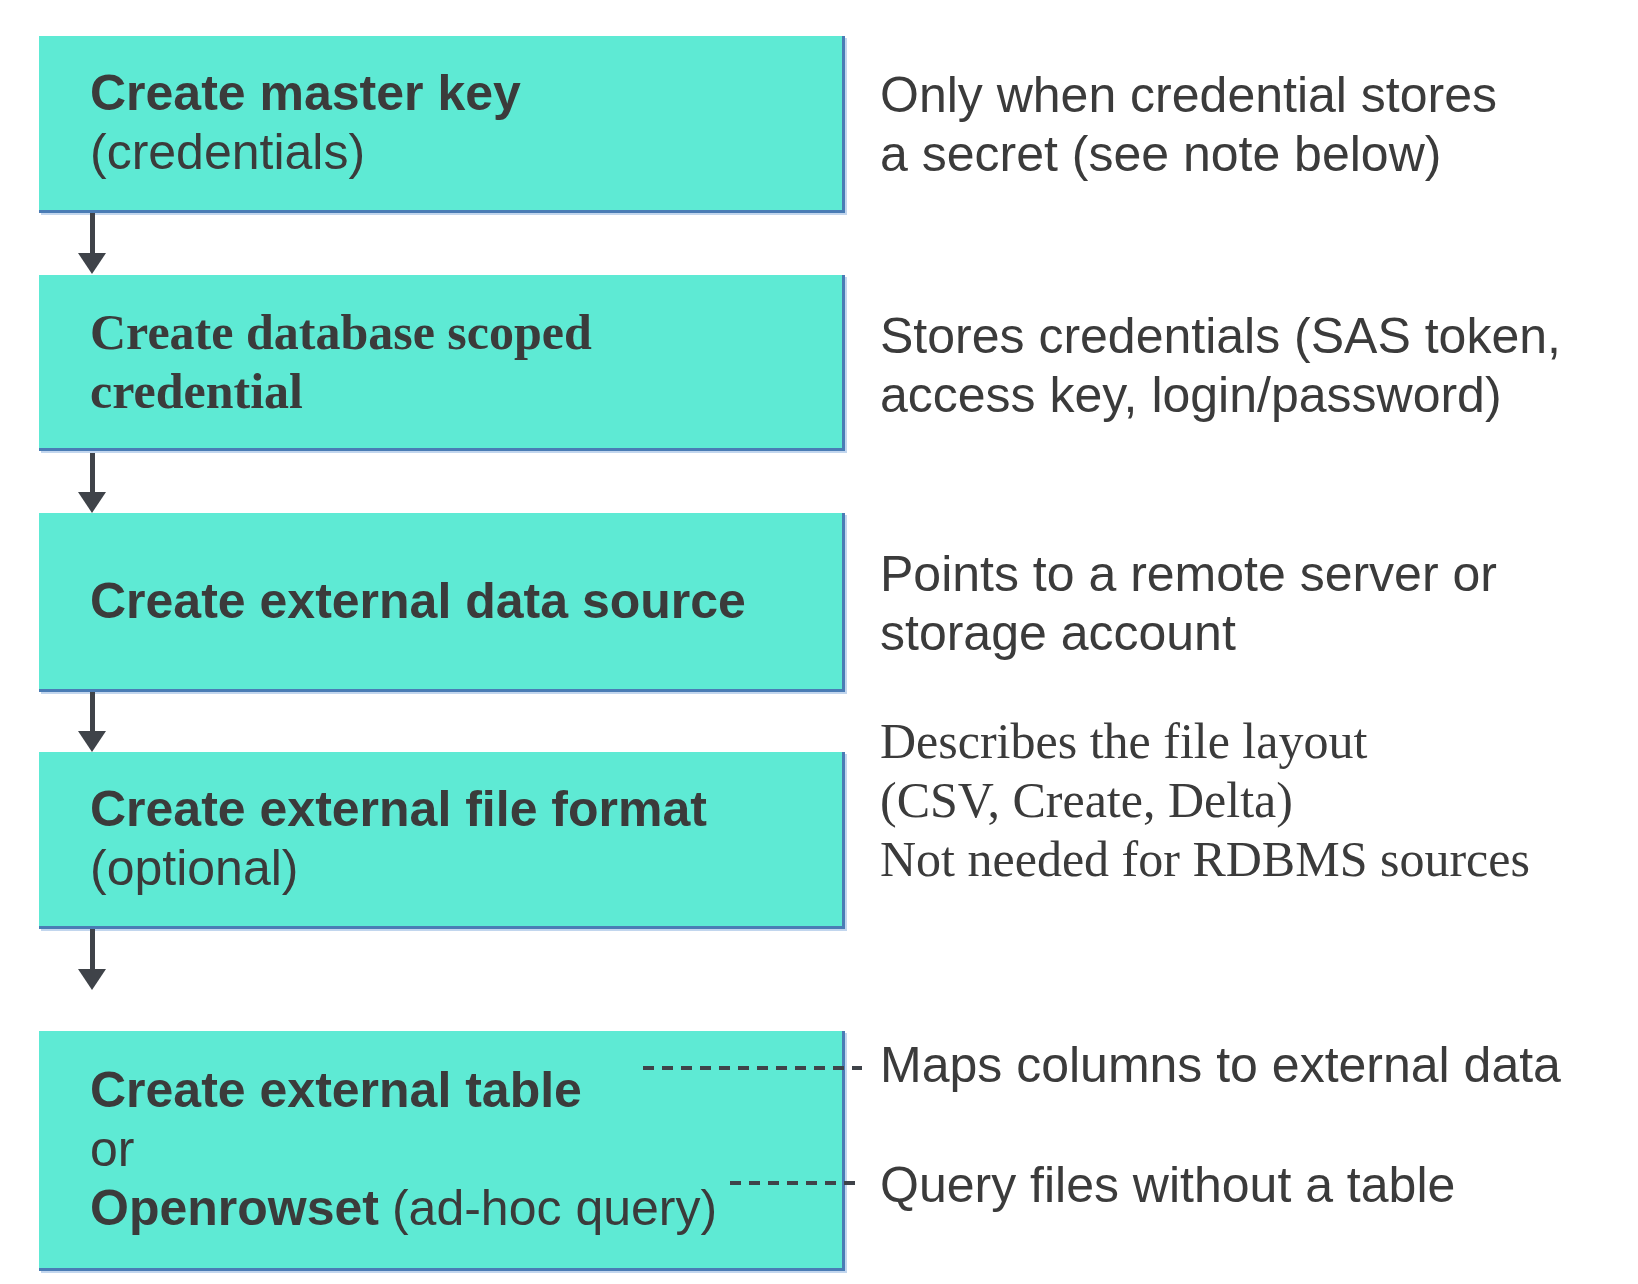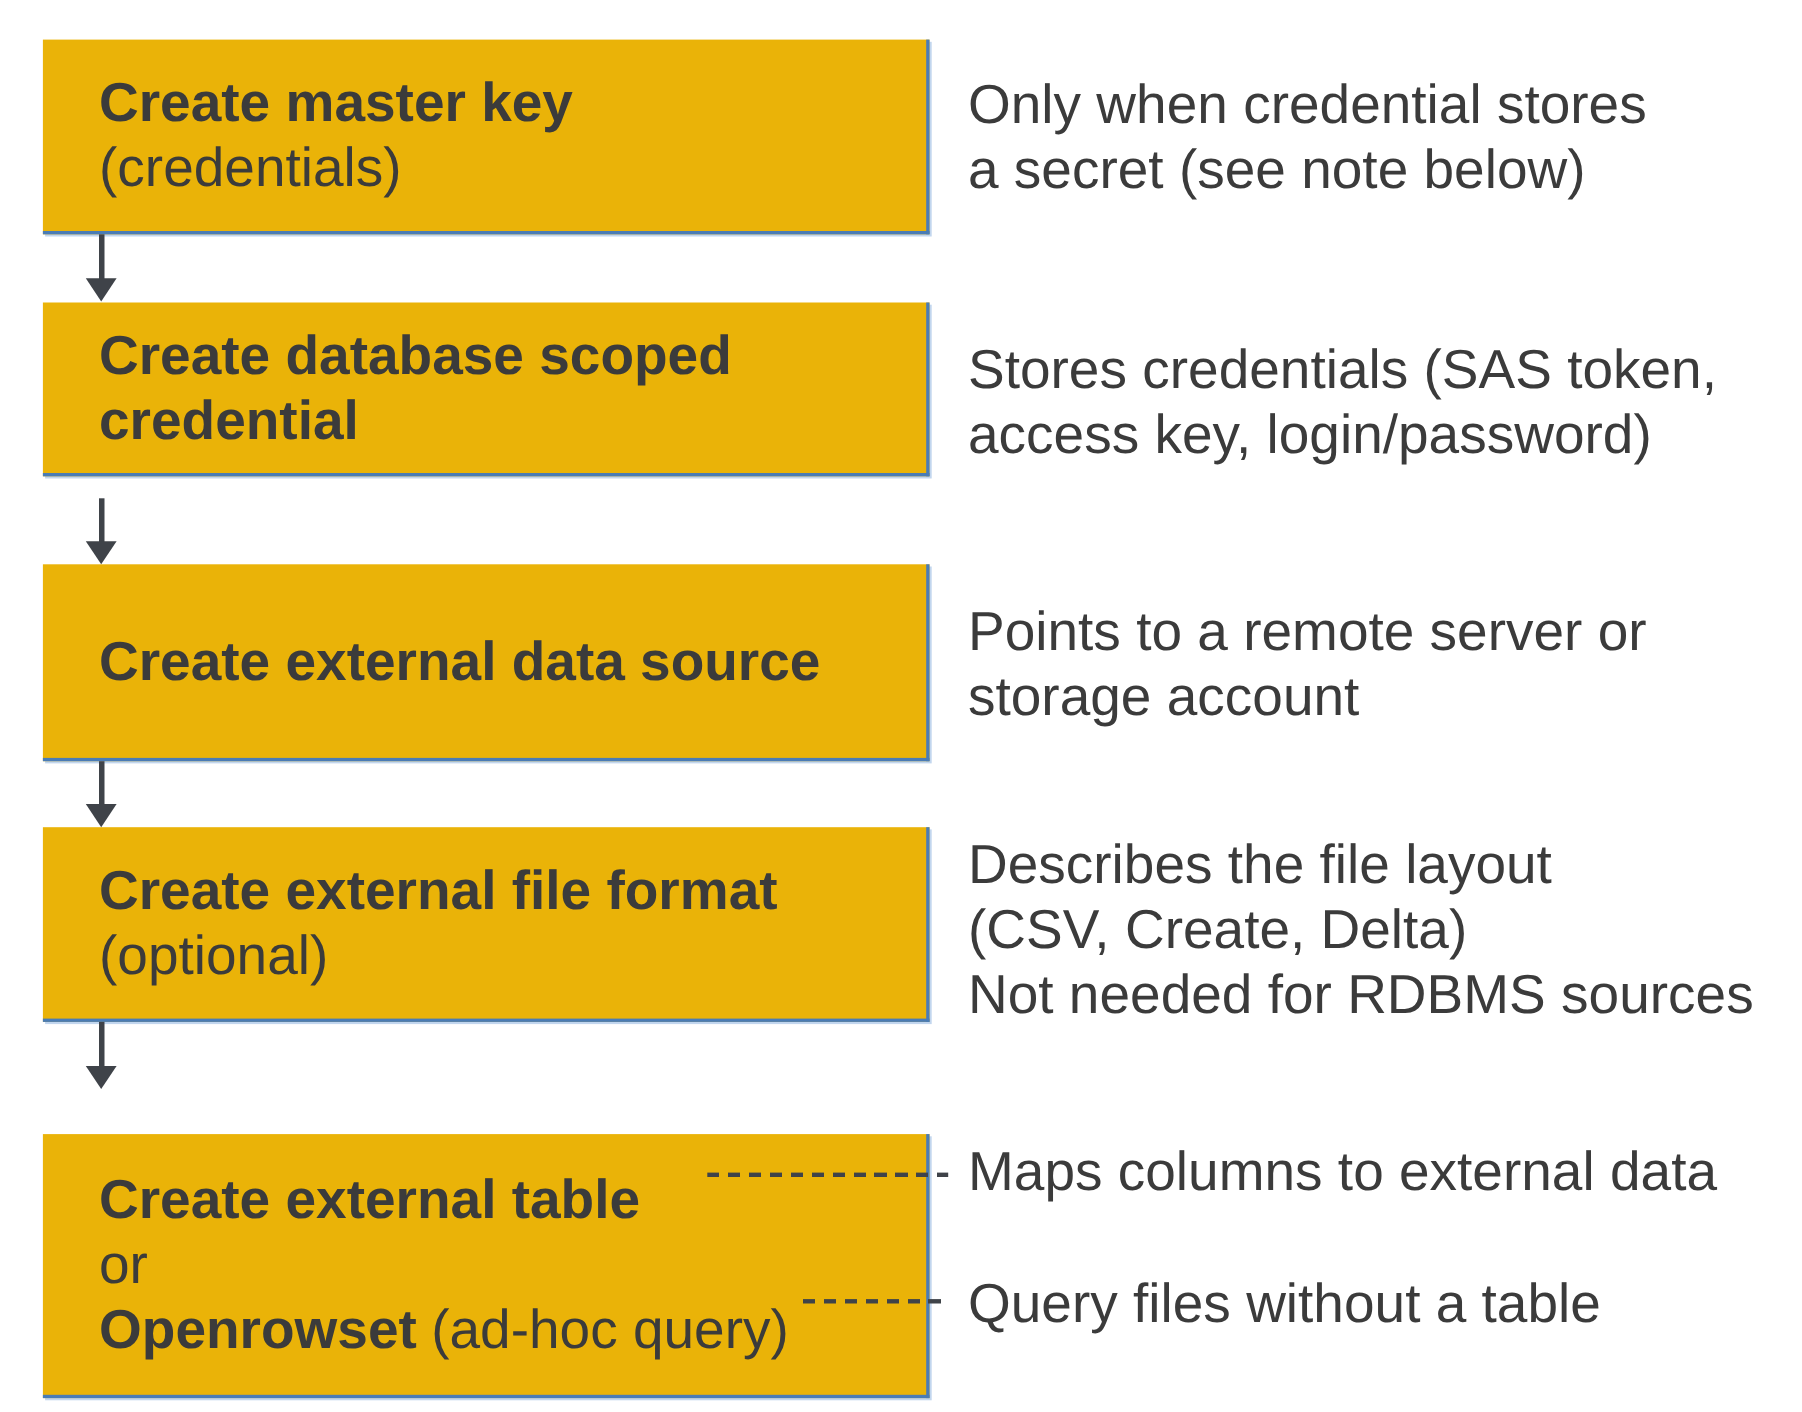--- a/index.html
+++ b/index.html
@@ -8,43 +8,43 @@
     width:1638px;height:1284px;
     background:#ffffff;
     font-family:"Liberation Sans", sans-serif;
     color:#3b3b3b;
     overflow:hidden;
   }
   .step-box{
     position:absolute;
     left:39px;width:806px;
     box-sizing:border-box;
-    background:#eab308;
+    background:#5eead4;
     border-right:3px solid #4a7cb5;
     border-bottom:3px solid #4a7cb5;
     box-shadow:2px 2px 0 #c2d6ee;
     display:flex;flex-direction:column;justify-content:center;
     padding-left:51px;
     font-size:50px;line-height:59px;font-weight:bold;
   }
   .box-1{top:36px;height:177px;}
-  .box-2{top:275px;height:158px;padding-right:120px;}
+  .box-2{top:275px;height:176px;padding-right:120px;font-family:Liberation Serif, serif;}
   .box-3{top:513px;height:179px;}
   .box-4{top:752px;height:177px;}
   .box-5{top:1007px;height:240px;margin-top:24px;}
   .reg{font-weight:400;}
   .alt-note{font-weight:400;margin-left:13px;}
   .annotation{
     position:absolute;left:880px;width:740px;
     font-size:50px;line-height:59px;font-weight:400;
   }
   .ann-1{top:66px;}
   .ann-2{top:307px;}
   .ann-3{top:545px;}
-  .ann-4{top:757px;}
+  .ann-4{top:712px;font-family:Liberation Serif, serif;}
   .ann-5{top:1036px;}
   .ann-6{top:1156px;}
   .arrow{position:absolute;left:78px;width:28px;}
   .arrow-1{top:213px;height:61px;}
   .arrow-2{top:453px;height:60px;}
   .arrow-3{top:692px;height:60px;}
   .arrow-4{top:929px;height:61px;}
   .arrow .stem{
     position:absolute;left:12px;top:0;width:5px;height:calc(100% - 19px);
     background:#3f4349;

